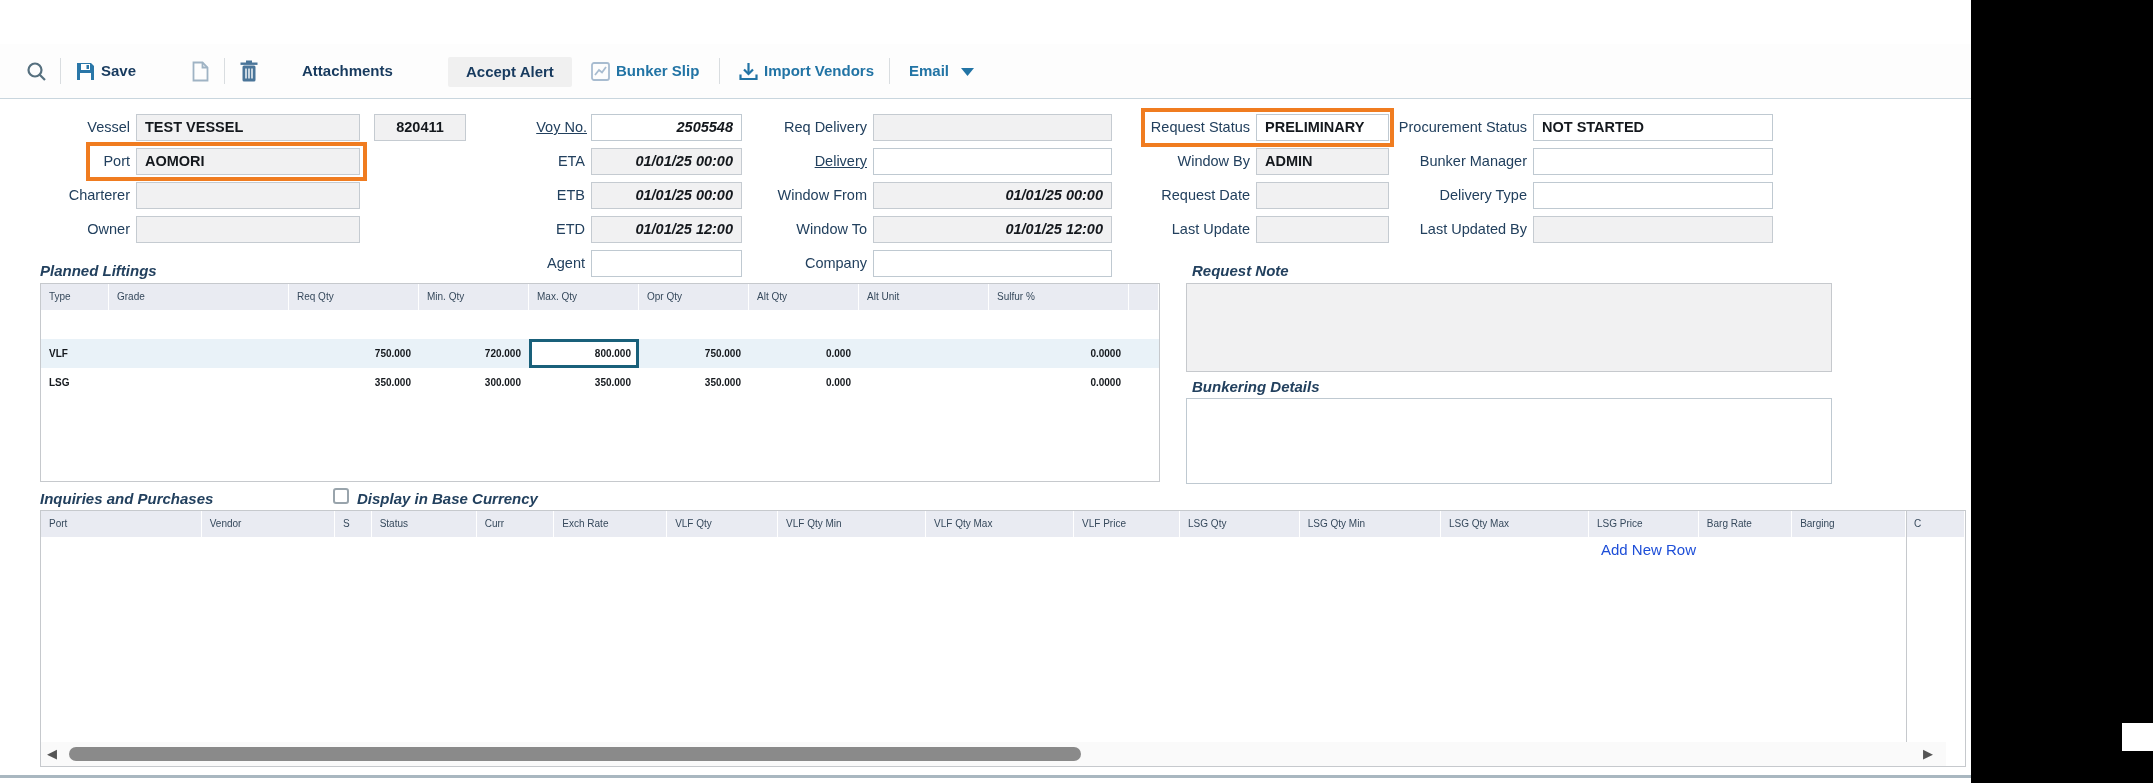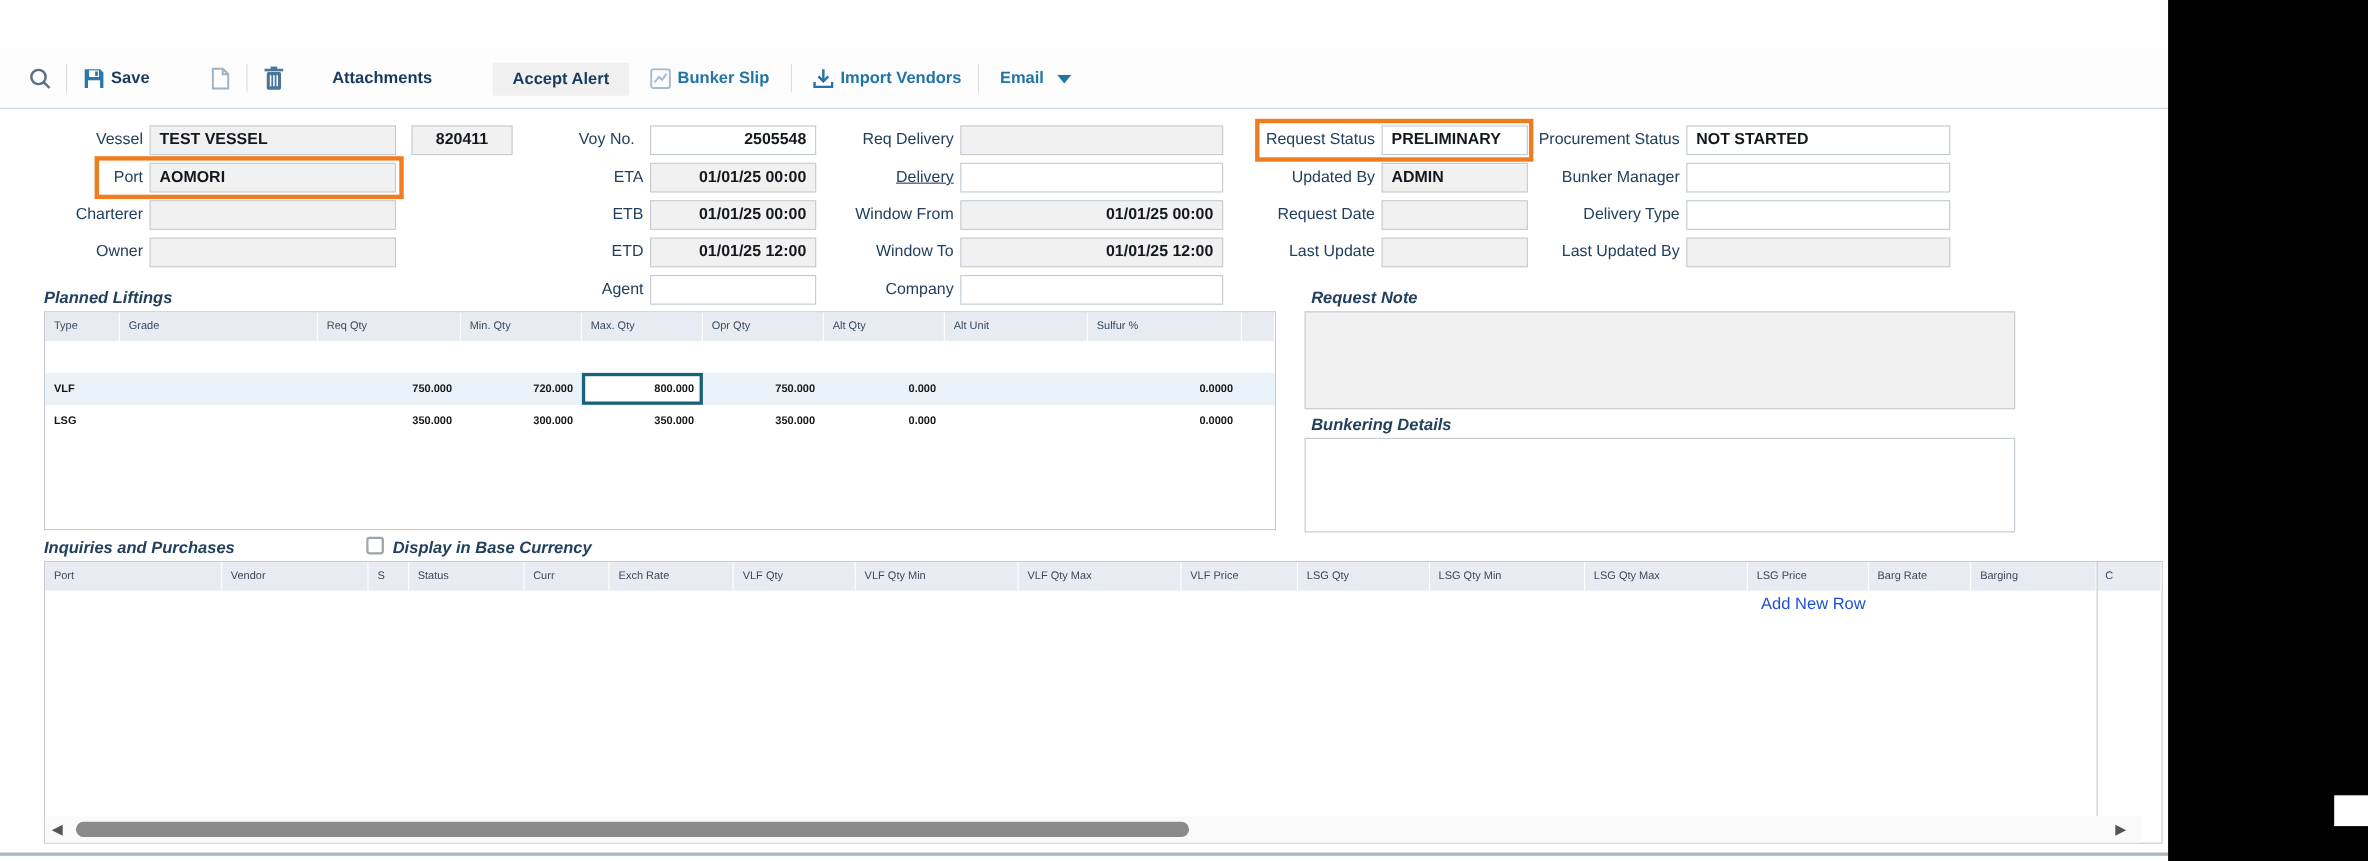--- a/index.html
+++ b/index.html
@@ -24,21 +24,21 @@
   .tb-btn { position:absolute; top:13px; height:30px; background:#f0f0f0; border-radius:2px;
             padding:0 18px; line-height:30px; font-size:15px; font-weight:bold; color:#173a5e; cursor:pointer; }
   .icon { position:absolute; }
 
   
   .lbl { position:absolute; height:27px; line-height:27px; font-size:14.5px; color:#22405e;
          text-align:right; white-space:nowrap; }
   .fld { position:absolute; height:27px; line-height:25px; font-size:14.5px; font-weight:bold; color:#14181d;
          background:#f1f1f2; border:1px solid #c5cbd1; padding:0 8px; white-space:nowrap; overflow:hidden; cursor:text; }
   .fld.white { background:#ffffff; border-color:#bfc9d1; }
-  .fld.right { text-align:right; }
+  .fld.right { text-align:right;font-style:italic; }
   .fld.center { text-align:center; }
   .hl-box { position:absolute; border:4px solid #f07c20; pointer-events:none; }
 
   .section-title { position:absolute; font-size:15px; font-weight:bold; color:#22405e; white-space:nowrap;font-style:italic; }
 
   
   .grid { position:absolute; background:#fff; border:1px solid #c6c9cd; overflow:hidden; }
   .g-head { display:flex; background:#e9ebf2; height:26px; }
   .g-head .cell { border-right:1px solid #ffffff; color:#36495c; font-weight:normal; }
   .cell { height:100%; line-height:26px; font-size:10px; padding:0 8px; white-space:nowrap; overflow:hidden; }
@@ -142,21 +142,21 @@
   <div class="lbl" style="left:20px; top:148px; width:110px;">Port</div>
   <div class="fld" style="left:136px; top:148px; width:224px;">AOMORI</div>
   <div class="hl-box" style="left:86px; top:142px; width:281px; height:39px;"></div>
 
   <div class="lbl" style="left:20px; top:182px; width:110px;">Charterer</div>
   <div class="fld" style="left:136px; top:182px; width:224px;"></div>
 
   <div class="lbl" style="left:20px; top:216px; width:110px;">Owner</div>
   <div class="fld" style="left:136px; top:216px; width:224px;"></div>
 
-  <div class="lbl" style="left:452px; top:114px; width:125px;">Voy No.</div>
+  <div class="lbl" style="left:462px; top:114px; width:125px;text-decoration:underline;">Voy No.</div>
   <div class="fld white right" style="left:591px; top:114px; width:151px;">2505548</div>
 
   <div class="lbl" style="left:460px; top:148px; width:125px;">ETA</div>
   <div class="fld right" style="left:591px; top:148px; width:151px;">01/01/25 00:00</div>
 
   <div class="lbl" style="left:460px; top:182px; width:125px;">ETB</div>
   <div class="fld right" style="left:591px; top:182px; width:151px;">01/01/25 00:00</div>
 
   <div class="lbl" style="left:460px; top:216px; width:125px;">ETD</div>
   <div class="fld right" style="left:591px; top:216px; width:151px;">01/01/25 12:00</div>
@@ -176,21 +176,21 @@
   <div class="lbl" style="left:740px; top:216px; width:127px;">Window To</div>
   <div class="fld right" style="left:873px; top:216px; width:239px;">01/01/25 12:00</div>
 
   <div class="lbl" style="left:740px; top:250px; width:127px;">Company</div>
   <div class="fld white" style="left:873px; top:250px; width:239px;"></div>
 
   <div class="lbl" style="left:1135px; top:114px; width:115px;">Request Status</div>
   <div class="fld white" style="left:1256px; top:114px; width:133px;">PRELIMINARY</div>
   <div class="hl-box" style="left:1141px; top:108px; width:253px; height:39px;"></div>
 
-  <div class="lbl" style="left:1135px; top:148px; width:115px;">Updated By</div>
+  <div class="lbl" style="left:1135px; top:148px; width:115px;">Window By</div>
   <div class="fld" style="left:1256px; top:148px; width:133px;">ADMIN</div>
 
   <div class="lbl" style="left:1135px; top:182px; width:115px;">Request Date</div>
   <div class="fld" style="left:1256px; top:182px; width:133px;"></div>
 
   <div class="lbl" style="left:1135px; top:216px; width:115px;">Last Update</div>
   <div class="fld" style="left:1256px; top:216px; width:133px;"></div>
 
   <div class="lbl" style="left:1380px; top:114px; width:147px;">Procurement Status</div>
   <div class="fld white" style="left:1533px; top:114px; width:240px;">NOT STARTED</div>

